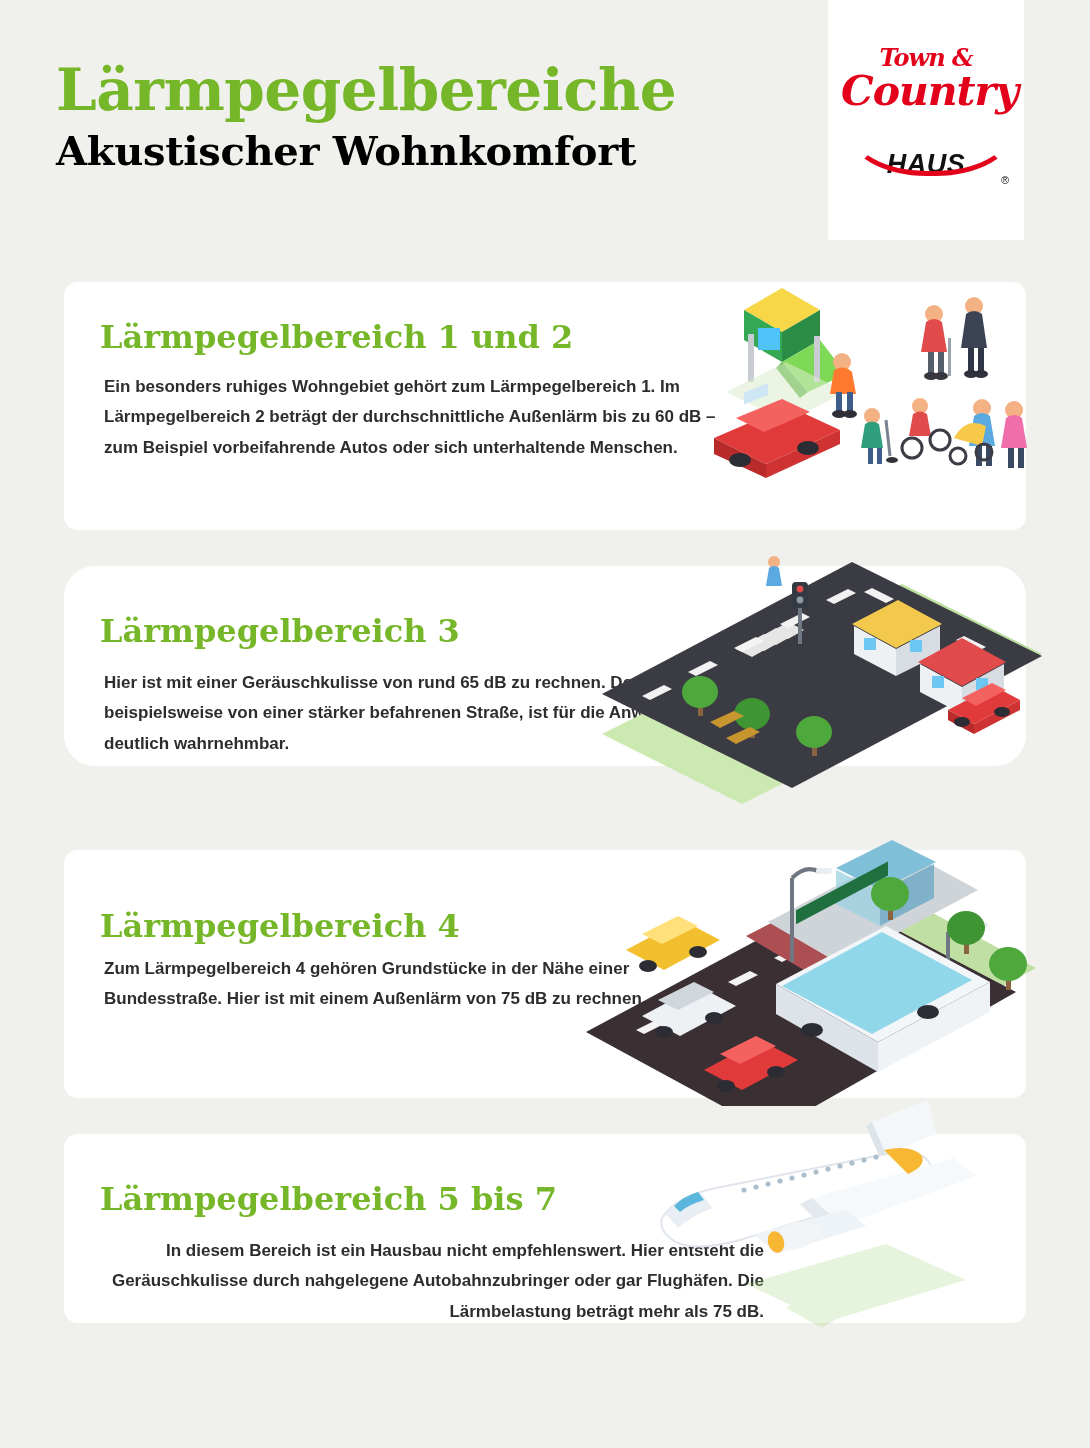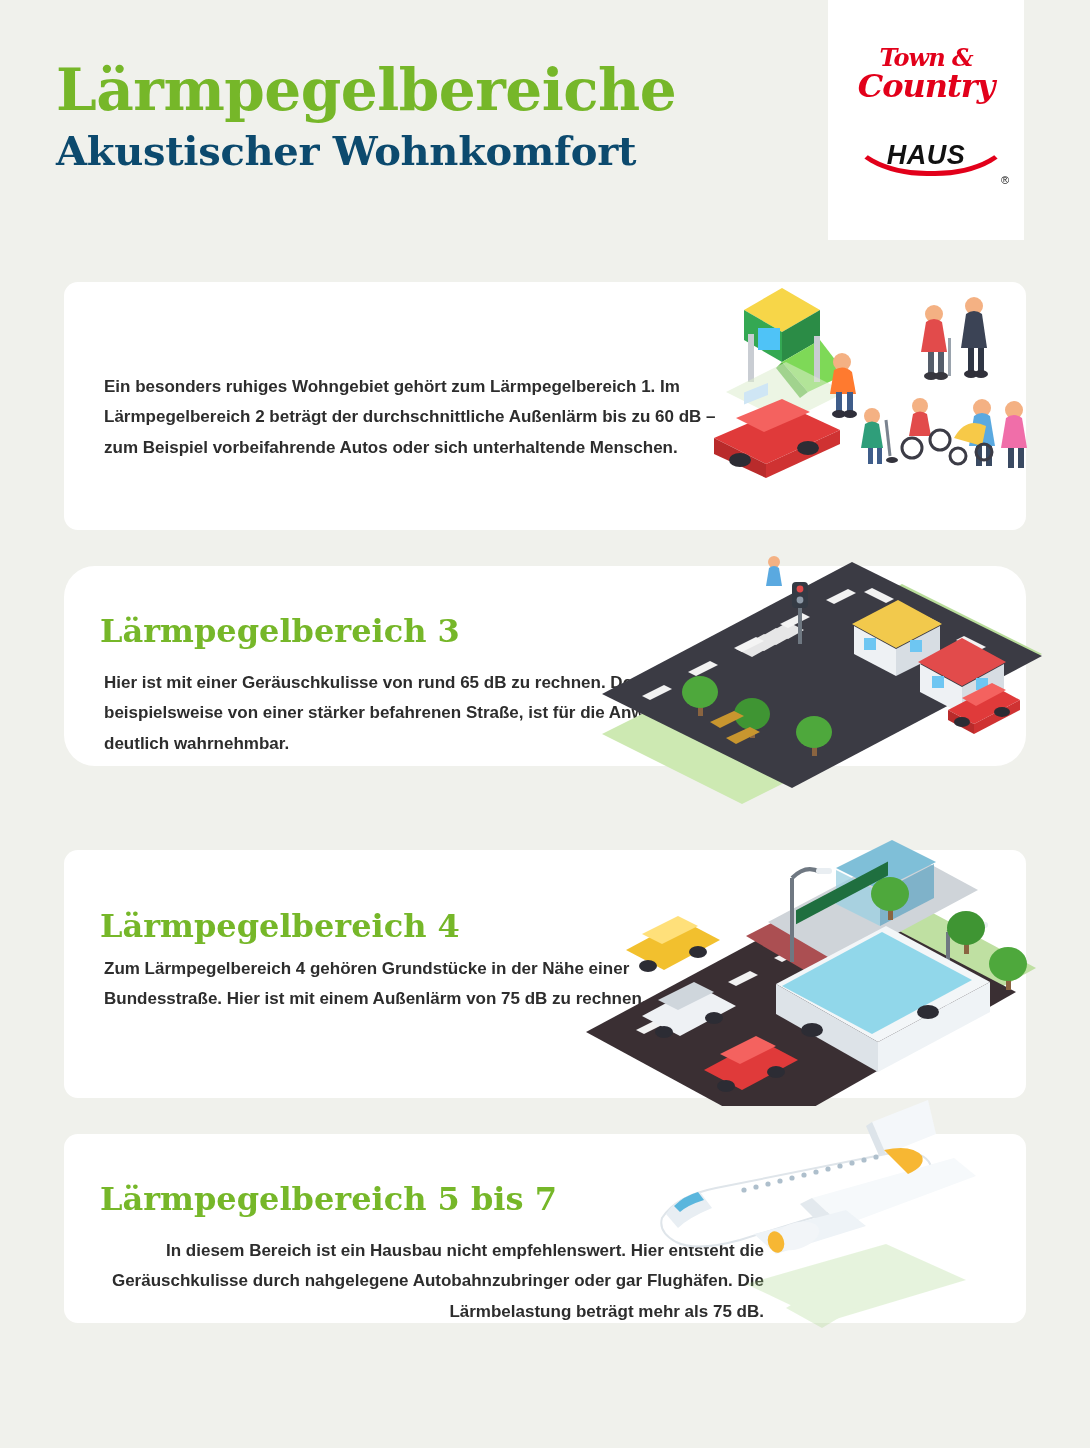--- a/index.html
+++ b/index.html
@@ -30,21 +30,21 @@
     line-height: 1.05;
     color: #76b729;
     letter-spacing: -0.5px;
     margin: 0;
   }
   .title-sub {
     font-family: "DejaVu Serif", serif;
     font-weight: bold;
     font-size: 40px;
     line-height: 1.1;
-    color: #0c4a6e;
+    color: #000000;
     margin: 8px 0 0 0;
     letter-spacing: -0.3px;
   }
 
   
   .logo-box {
     position: absolute;
     top: 0;
     left: 828px;
     width: 196px;
@@ -67,21 +67,21 @@
     font-size: 24px;
     color: #e2001a;
     line-height: 1;
     margin-top: 6px;
     letter-spacing: -1px;
   }
   .logo-line2 {
     font-family: "DejaVu Serif", serif;
     font-style: italic;
     font-weight: bold;
-    font-size: 32px;
+    font-size: 41px;
     color: #e2001a;
     line-height: 1.05;
     letter-spacing: -1px;
   }
   .logo-line3 {
     font-family: "Liberation Sans", sans-serif;
     font-weight: bold;
     font-style: italic;
     font-size: 27px;
     color: #111;
@@ -177,20 +177,21 @@
   <div class="logo-inner">
     <div class="logo-line1">Town &amp;</div>
     <div class="logo-line2">Country</div>
     <div class="logo-line3">HAUS</div>
     <div class="logo-swoosh"></div>
     <div class="logo-reg">®</div>
   </div>
 </div>
 
 <div class="card card-1">
+  <h3 class="card-heading">Lärmpegelbereich 1 und 2</h3>
   <p class="card-body">Ein besonders ruhiges Wohngebiet gehört zum Lärmpegelbereich 1. Im Lärmpegelbereich 2 beträgt der durchschnittliche Außenlärm bis zu 60 dB – zum Beispiel vorbeifahrende Autos oder sich unterhaltende Menschen.</p>
 
   <div class="illu illu-1">
     <svg viewBox="0 0 340 280" width="340" height="280" xmlns="http://www.w3.org/2000/svg">
 
       <g>
         <polygon points="48,68 86,46 124,68 86,90" fill="#f7d648"></polygon>
         <polygon points="48,68 86,90 86,120 48,98" fill="#34a853"></polygon>
         <polygon points="124,68 86,90 86,120 124,98" fill="#2b8c46"></polygon>
         <rect x="62" y="86" width="22" height="22" fill="#4fc3f7"></rect>

